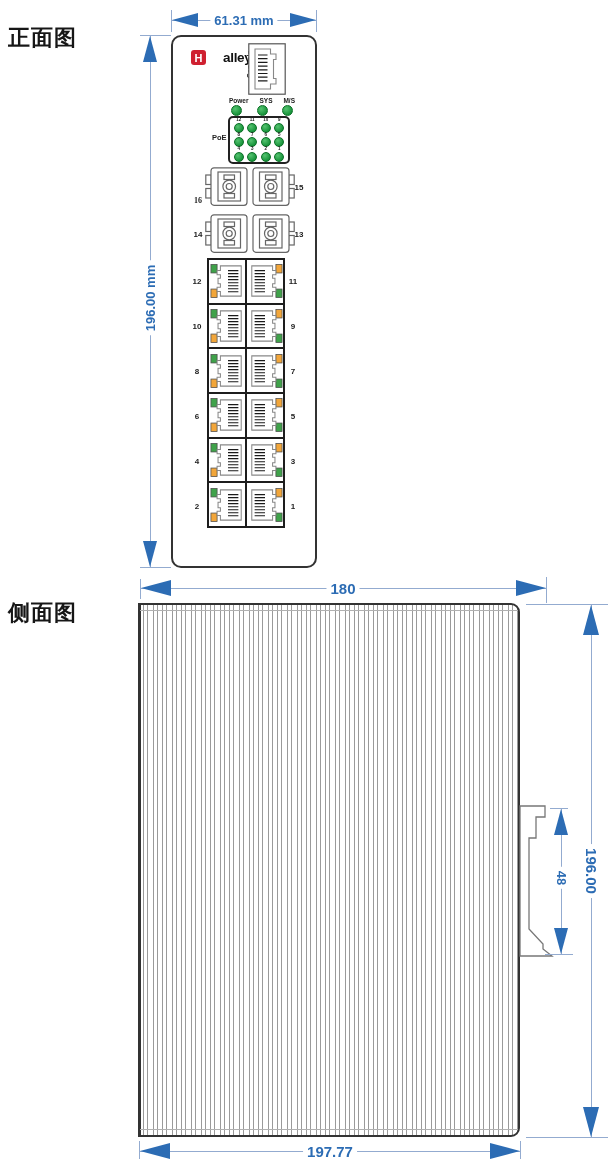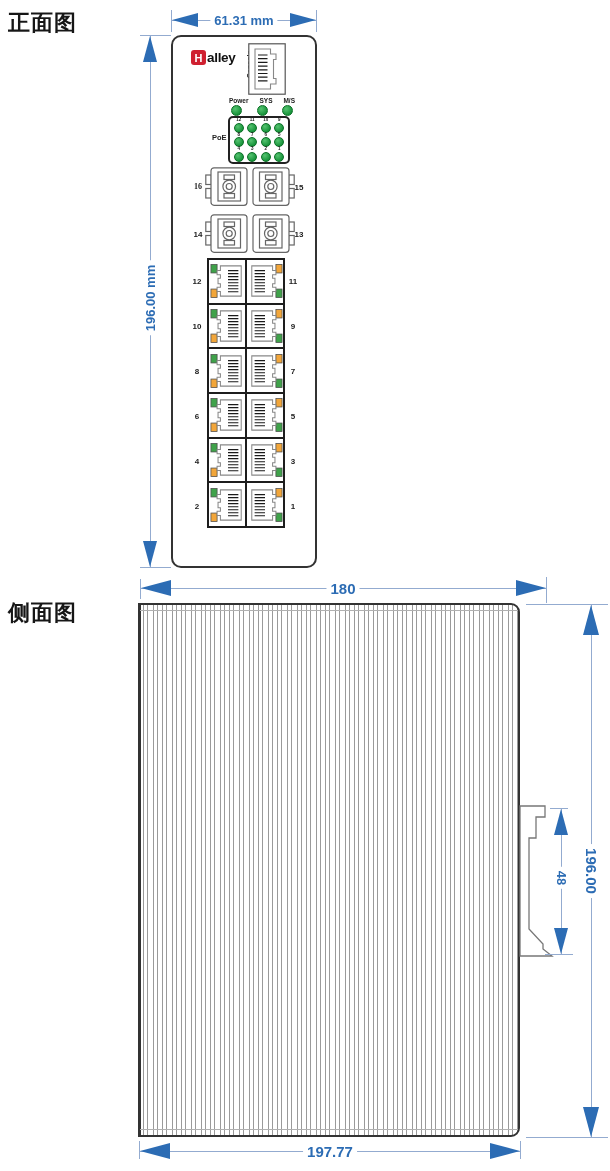--- a/index.html
+++ b/index.html
@@ -22,21 +22,21 @@
   .arr-up.big   {border-left-width:8px;border-right-width:8px;border-bottom-width:30px;}
   .arr-down.big {border-left-width:8px;border-right-width:8px;border-top-width:30px;}
   
   .section-label{position:absolute;color:#161616;font-size:22px;font-weight:bold;letter-spacing:1px;}
   
   .panel{position:absolute;left:171px;top:35px;width:146px;height:533px;background:#fff;
          border:2px solid #333;border-radius:10px;box-sizing:border-box;}
   .logo{position:absolute;left:18px;top:13px;display:flex;align-items:center;}
   .logo-icon{width:15px;height:15px;background:#cf2030;border-radius:3px;color:#fff;
              font-size:11px;font-weight:bold;display:flex;align-items:center;justify-content:center;}
-  .logo-text{font-size:13.5px;font-weight:bold;color:#111;letter-spacing:-0.3px;margin-left:1px;}
+  .logo-text{font-size:13.5px;font-weight:bold;color:#111;letter-spacing:-0.3px;margin-left:17px;}
   .console-label{position:absolute;left:61px;top:24px;font-size:7px;font-weight:bold;color:#222;
                  transform:rotate(-90deg);transform-origin:center;width:30px;text-align:center;}
   .console-jack{position:absolute;left:75px;top:6px;}
   .status-row{position:absolute;left:56px;top:60px;width:66px;}
   .status-labels{display:flex;justify-content:space-between;font-size:6.5px;font-weight:bold;color:#222;}
   .status-leds{display:flex;justify-content:space-between;margin-top:1px;padding:0 2px;}
   .led{width:11px;height:11px;border-radius:50%;background:radial-gradient(circle at 35% 32%,#55c370,#17933a 72%);
        border:1px solid #0b6f26;box-sizing:border-box;}
   .poe-label{position:absolute;left:39px;top:96px;font-size:7.5px;font-weight:bold;color:#222;}
   .poe-box{position:absolute;left:55px;top:79px;width:62px;height:48px;border:2.5px solid #222;
@@ -106,21 +106,21 @@
         <rect x="0.8" y="0.8" width="36.4" height="50.4" class="outline" style="stroke:#555"></rect>
         <path class="outline2" d="M7 6 H22.5 V11 H28 V16.5 H25.5 V35.5 H28 V41 H22.5 V46 H7 Z"></path>
         <path class="pins" d="M10 12 H19.5 M10 15.7 H19.5 M10 19.4 H19.5 M10 23.1 H19.5 M10 26.8 H19.5 M10 30.5 H19.5 M10 34.2 H19.5 M10 37.9 H19.5"></path>
       </symbol>
       <symbol id="din-clip-sym" viewBox="0 0 56 162">
         <path d="M2 8 L27 8 L27 19 L18 19 L18 40 L11 40 L11 131 L25 146 L25 151 L34 158 L2 158 Z" fill="#fff" stroke="#777" stroke-width="1.3"></path>
       </symbol>
     </defs>
   </svg>
 
-  <div class="section-label" style="left:8px;top:8px;font-family:Liberation Serif, serif;">正面图</div>
+  <div class="section-label" style="left:8px;top:23px;font-family:Liberation Serif, serif;">正面图</div>
 
   <div class="dim-line" style="left:171px;top:10px;width:1px;height:22px;"></div>
   <div class="dim-line" style="left:316px;top:10px;width:1px;height:22px;"></div>
   <div class="dim-line" style="left:172px;top:20px;width:144px;height:1px;"></div>
   <div class="arr arr-left" style="left:172px;top:13px;"></div>
   <div class="arr arr-right" style="left:290px;top:13px;"></div>
   <div class="dim-text" style="left:244px;top:20px;font-size:13px;">61.31 mm</div>
 
   <div class="dim-line" style="left:140px;top:35px;width:31px;height:1px;"></div>
   <div class="dim-line" style="left:140px;top:567px;width:31px;height:1px;"></div>
@@ -210,21 +210,21 @@
     </svg>
   <svg class="sc-port" style="left:252px;top:167px;">
       <use href="#sc-right"></use>
     </svg>
   <svg class="sc-port" style="left:205px;top:214px;">
       <use href="#sc-left"></use>
     </svg>
   <svg class="sc-port" style="left:252px;top:214px;">
       <use href="#sc-right"></use>
     </svg>
-  <span class="port-num" style="left:198px;top:186px;font-family:Liberation Serif, serif;">16</span>
+  <span class="port-num" style="left:198px;top:200px;font-family:Liberation Serif, serif;">16</span>
   <span class="port-num" style="left:299px;top:187px;text-align:center;">15</span>
   <span class="port-num" style="left:198px;top:234px;">14</span>
   <span class="port-num" style="left:299px;top:234px;">13</span>
 
   <div class="rj-block">
     <div class="rj-row">
       <div class="rj-cell">
           <svg viewBox="0 0 37 41">
             <use href="#jack-left"></use>
           </svg>

